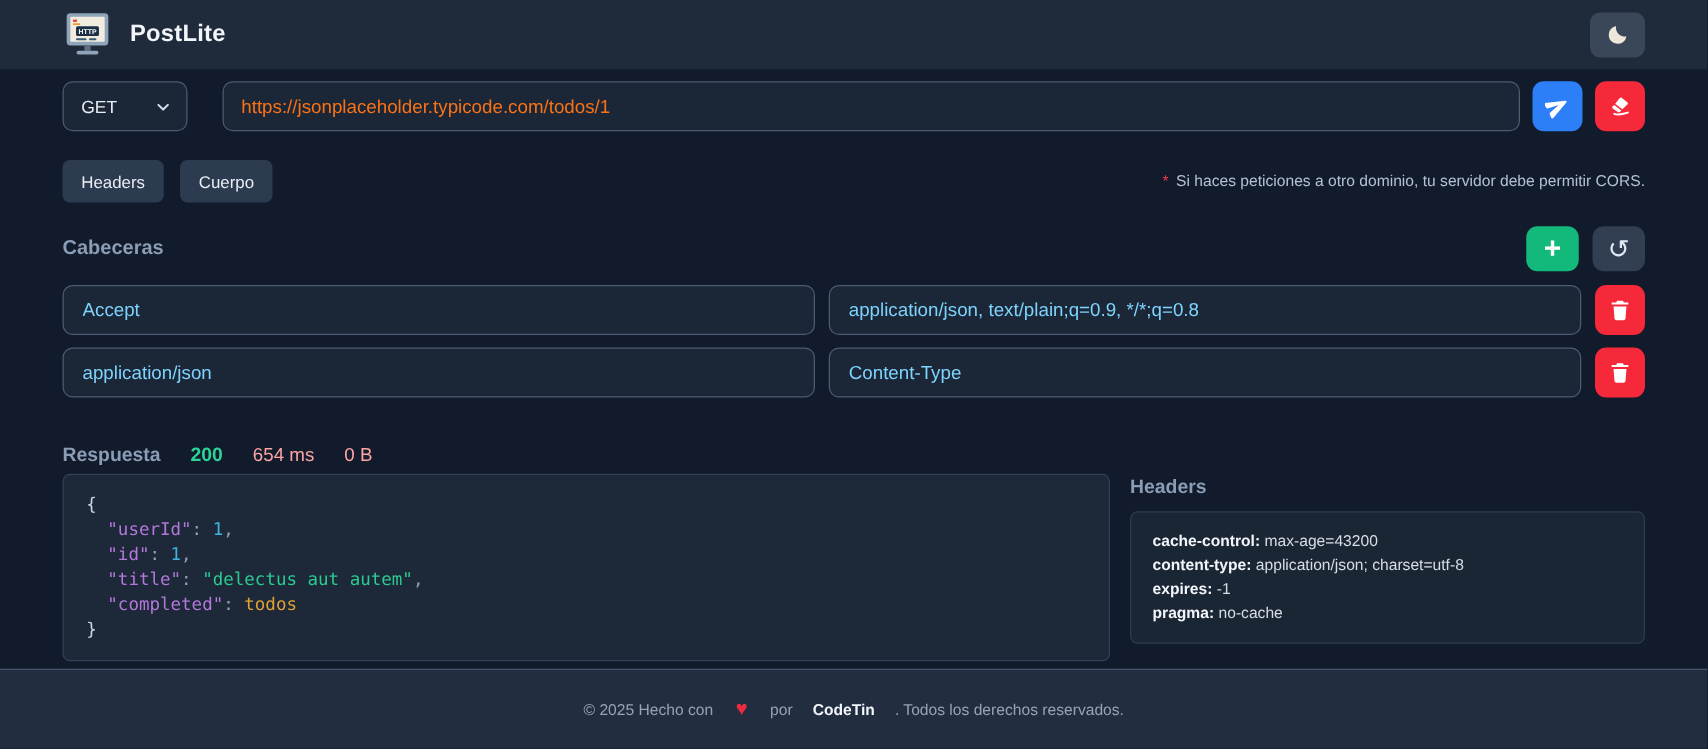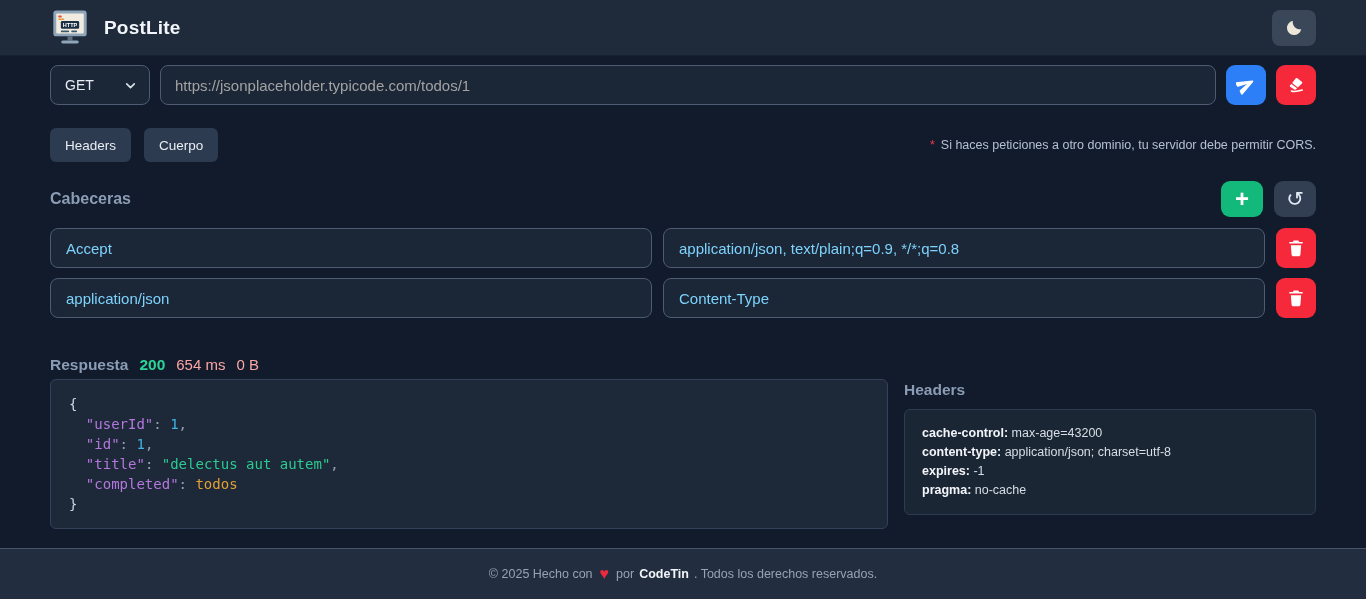--- a/index.html
+++ b/index.html
@@ -34,22 +34,23 @@
   .method-select {
     width:100px; height:40px; flex:0 0 auto;
     background:#1b2637; border:1px solid #4d5b73; border-radius:8px;
     display:flex; align-items:center; justify-content:space-between;
     padding:0 12px 0 14px; font-size:14px; color:#e9eef5; cursor:pointer;
   }
   .method-select svg { width:13px; height:13px; }
   .url-field {
     flex:1 1 auto; height:40px;
     background:#1b2637; border:1px solid #4d5b73; border-radius:8px;
-    color:#a3a3a3; font-size:15px; padding:0 14px; outline:none;
-    font-family:"Liberation Sans", sans-serif;
+    color:#f97316; font-size:15px; padding:0 14px; outline:none;
+    font-family:"Liberation Sans", sans-serif;
+    margin-left:18px;
   }
   .sq-btn {
     width:40px; height:40px; flex:0 0 auto; border:none; border-radius:9px;
     display:flex; align-items:center; justify-content:center; cursor:pointer;
   }
   .sq-btn svg { width:20px; height:20px; }
   .btn-blue { background:#2d7ff7; }
   .btn-red  { background:#f6293b; }
   .btn-green{ background:#13b87b; color:#fff; font-size:24px; font-weight:bold; line-height:1; }
   .btn-slate{ background:#323f53; color:#dfe8f4; font-size:21px; font-family:"DejaVu Sans", sans-serif; }
@@ -70,21 +71,21 @@
   .section-actions .sq-btn { width:42px; height:36px; }
 
   .kv-rows { margin-top:11px; display:flex; flex-direction:column; gap:10px; }
   .kv-row { display:grid; grid-template-columns:1fr 1fr 40px; gap:8px 11px; align-items:center; }
   .field {
     height:40px; background:#1b2637; border:1px solid #4d5b73; border-radius:8px;
     color:#7dd3fc; font-size:15px; padding:0 15px; outline:none; width:100%;
     font-family:"Liberation Sans", sans-serif;
   }
 
-  .response-meta { margin-top:38px; display:flex; align-items:baseline; gap:11px; }
+  .response-meta { margin-top:38px; display:flex; align-items:baseline; gap:24px; }
   .response-label { font-size:15.5px; font-weight:bold; color:#8b9cb5; }
   .status-ok { font-size:15.5px; font-weight:bold; color:#2dd498; }
   .meta-txt { font-size:15px; color:#fca5a5; }
 
   .response-grid { margin-top:5px; display:grid; grid-template-columns:838px 1fr; column-gap:16px; }
   .response-body {
     background:#1d2838; border:1px solid #33415a; border-radius:6px;
     padding:14px 18px; min-height:146px;
     font-family:"DejaVu Sans Mono", monospace; font-size:14px; line-height:20px;
   }
@@ -101,22 +102,22 @@
   .rh-title { font-size:15.5px; font-weight:bold; color:#8b9cb5; }
   .rh-box {
     margin-top:10px; background:#1b2635; border:1px solid #2e3c52; border-radius:6px;
     padding:14px 17px;
   }
   .rh-line { font-size:12.5px; line-height:19px; color:#d6dde6; }
   .rh-key { font-weight:bold; color:#f2f5f9; }
 
   
   .footer {
-    flex:0 0 auto; height:51px; background:#222e40; border-top:1px solid #46546c;
-    display:flex; align-items:center; justify-content:center; gap:5px;
+    flex:0 0 auto; height:64px; background:#222e40; border-top:1px solid #46546c;
+    display:flex; align-items:center; justify-content:center; gap:16px;
     font-size:12.5px; color:#97a2b3;
   }
   .footer .heart { color:#ee2b3e; font-size:16px; line-height:1; margin:0 2px; }
   .footer .brand { color:#f2f5f9; font-weight:bold; }
 </style>
 </head>
 <body>
 
 <header class="topbar">
   <svg class="logo" viewBox="0 0 48 48">

